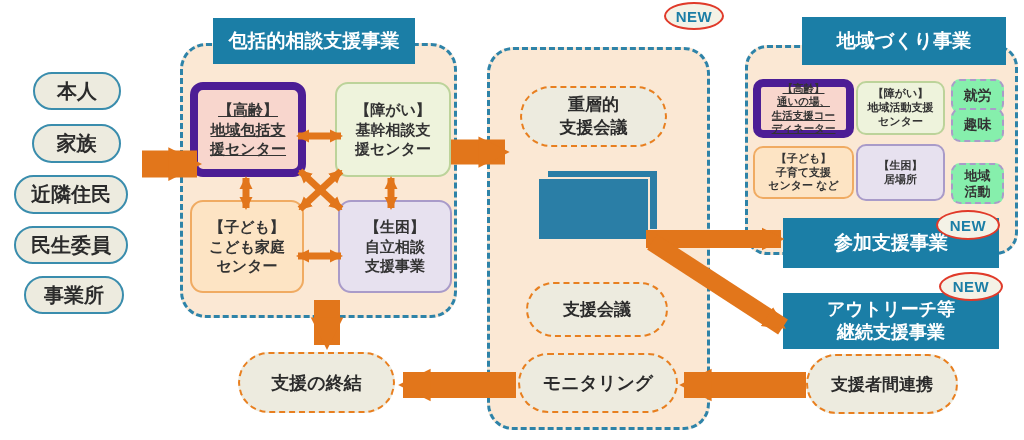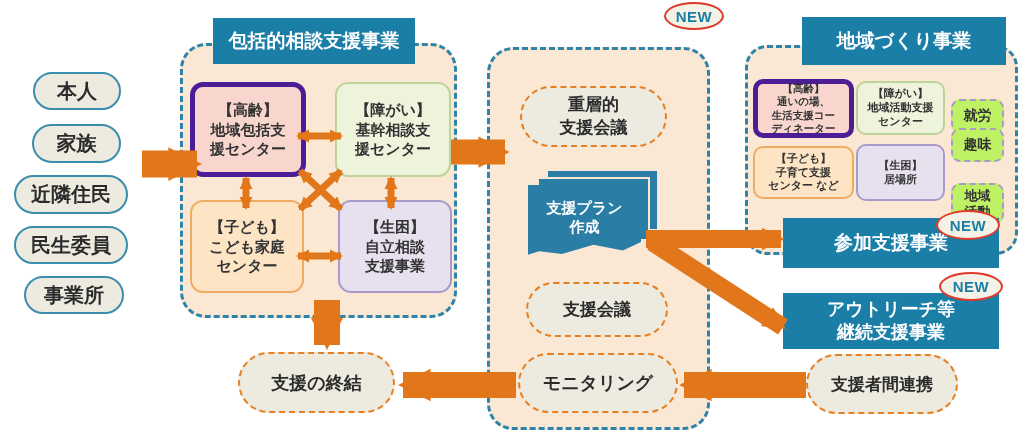--- a/index.html
+++ b/index.html
@@ -14,25 +14,25 @@
   .pill{
     background:#edebdf;border:2.5px solid #3a8dad;border-radius:22px;
     font-size:20px;font-weight:600;color:#2b2b2b;margin-top:15px;
   }
   
   .panel{border:3px dashed #2e83a8;border-radius:26px;background:#fbe8d4;}
   
   .hdr{background:#1b7ea6;color:#fff;font-weight:600;flex-direction:column;line-height:1.25;}
   
   .ibox{border-radius:13px;font-weight:600;}
-  .c-age{background:#f8d6cd;border:5px solid #4c1d95;}
+  .c-age{background:#f8d6cd;border:8px solid #4c1d95;text-decoration:underline;}
   .c-dis{background:#eef3dc;border:2px solid #bcd39a;}
   .c-child{background:#fde4c4;border:2px solid #f0ab62;}
   .c-pov{background:#e7e1ef;border:2px solid #a99bc9;justify-content:center;}
-  .c-dash{background:#bef264;border:2px dashed #a99bc9;border-radius:9px;font-weight:600;margin-top:20px;}
+  .c-dash{background:#86efac;border:2px dashed #a99bc9;border-radius:9px;font-weight:600;}
   
   .oval{
     background:#edebdf;border:2.5px dashed #e87f1f;border-radius:32px;
     font-weight:600;color:#2b2b2b;
   }
   
   .newbadge{
     background:#f4f2e6;border:2px solid #e03a2a;border-radius:50%;
     color:#1b7ea6;font-weight:700;font-size:15px;letter-spacing:.5px;z-index:9;justify-content:center;
   }
@@ -87,22 +87,20 @@
   <div class="abs panel" style="left:487px;top:47px;width:223px;height:383px;"></div>
   <div class="abs center newbadge" style="left:664px;top:2px;width:60px;height:28px;">
       <span>NEW</span>
     </div>
 
   <div class="abs center oval pre" style="left:520px;top:86px;width:147px;height:61px;font-size:17px;"><span class="pre">重層的
 支援会議</span></div>
 
   <div class="abs stack-layer" style="left:546px;top:169px;width:113px;height:62px;"></div>
   <div class="abs stack-layer" style="left:537px;top:177px;width:113px;height:64px;"></div>
-  <div class="abs center stack-front pre" style="left:528px;top:185px;width:113px;height:72px;font-size:15px;padding-bottom:8px;"><span class="pre">支援プラン
-作成</span></div>
 
   <div class="abs center oval" style="left:526px;top:282px;width:142px;height:55px;font-size:17px;">
       <span>支援会議</span>
     </div>
   <div class="abs center oval" style="left:518px;top:353px;width:160px;height:60px;font-size:18px;">
       <span>モニタリング</span>
     </div>
 
   <div class="abs center oval" style="left:238px;top:352px;width:157px;height:61px;font-size:18px;">
       <span>支援の終結</span>

